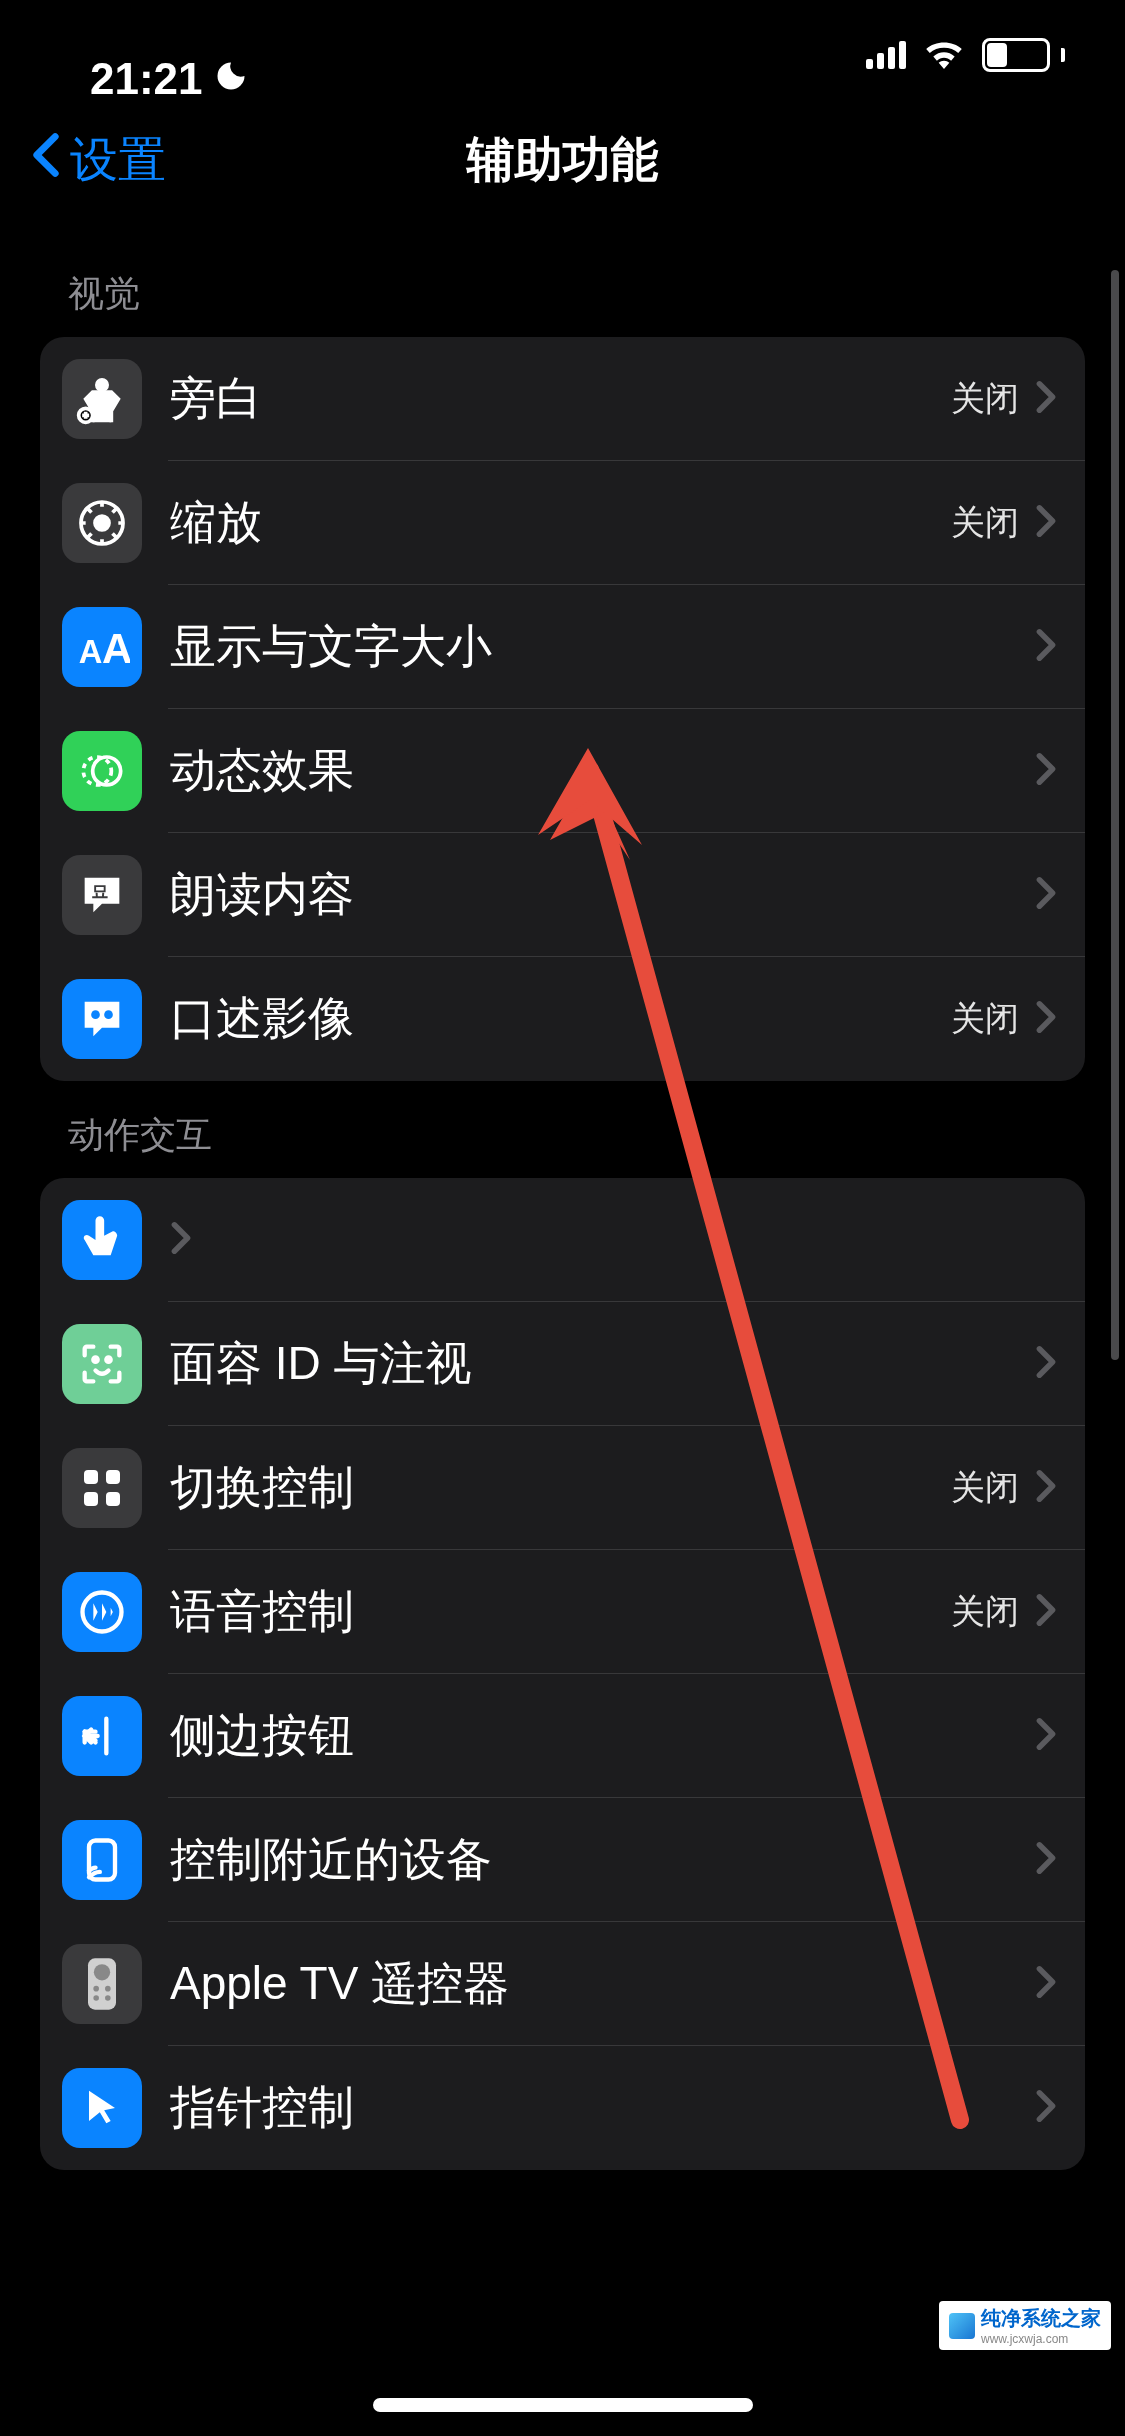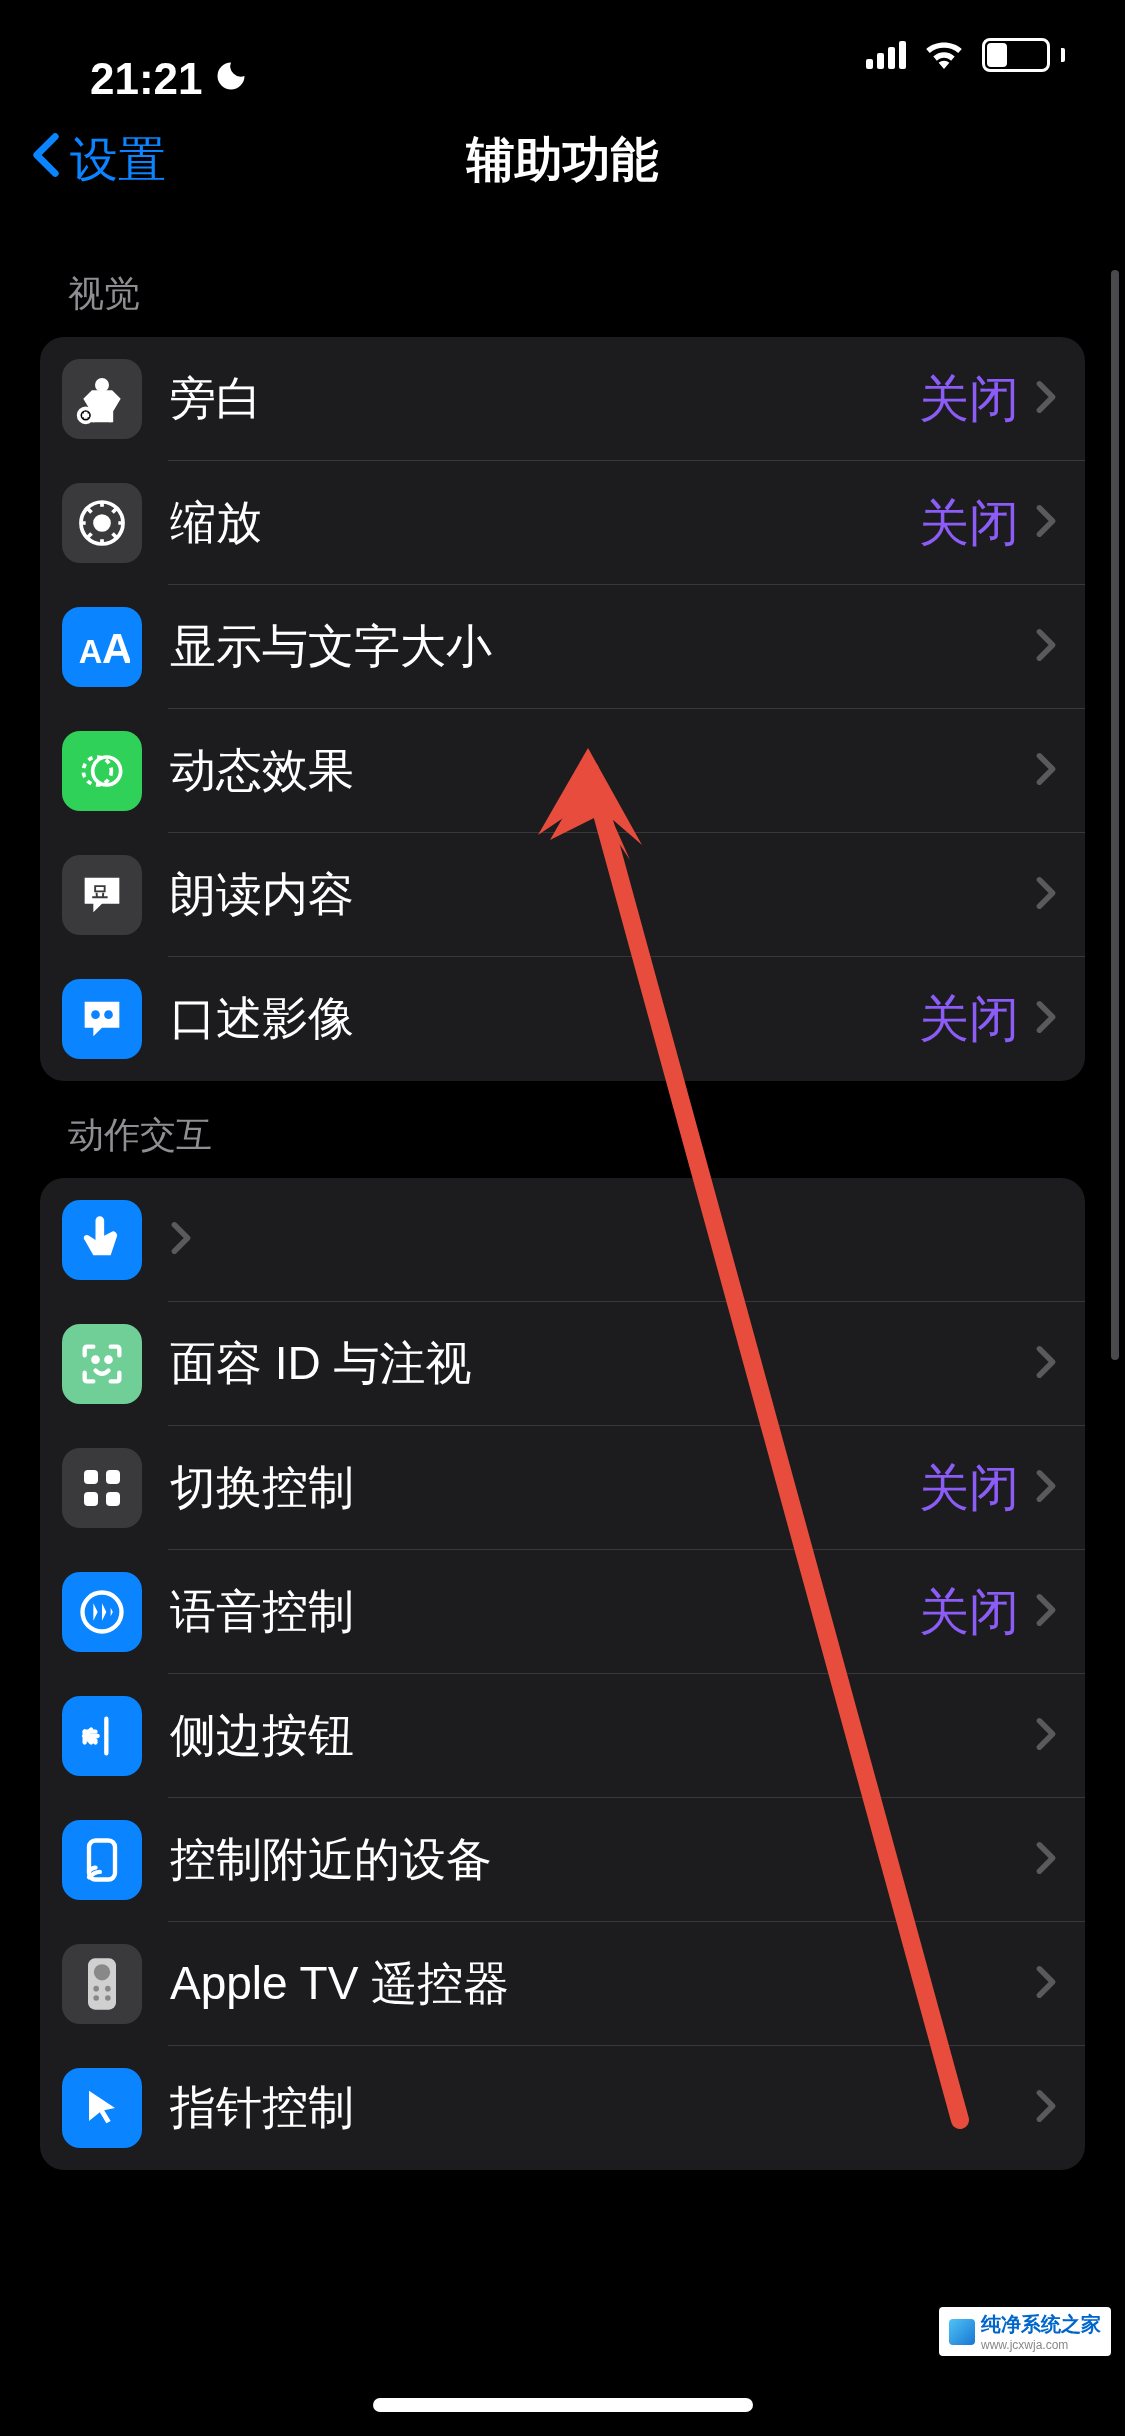--- a/index.html
+++ b/index.html
@@ -145,22 +145,22 @@
       flex-shrink: 0;
       display: flex;
       align-items: center;
       justify-content: center;
     }
     .row-label {
       font-size: 46px;
       flex: 1;
     }
     .row-status {
-      font-size: 50px;
-      color: #8b5cf6;
+      font-size: 34px;
+      color: #e5e5e5;
       margin-right: 16px;
     }
     .chevron {
       color: #5a5a5e;
     }
     .chevron svg { width: 22px; height: 36px; }
     .scroll-indicator {
       position: absolute;
       right: 6px;
       top: 270px;
@@ -182,21 +182,21 @@
     .annotation-arrow {
       position: absolute;
       top: 700px;
       left: 520px;
       pointer-events: none;
       z-index: 100;
     }
     .watermark {
       position: absolute;
       right: 14px;
-      bottom: 80px;
+      bottom: 86px;
       background: #fff;
       padding: 4px 10px;
       display: flex;
       align-items: center;
       gap: 6px;
       font-size: 20px;
       color: #0066cc;
       border-radius: 4px;
     }
     .watermark-logo {

